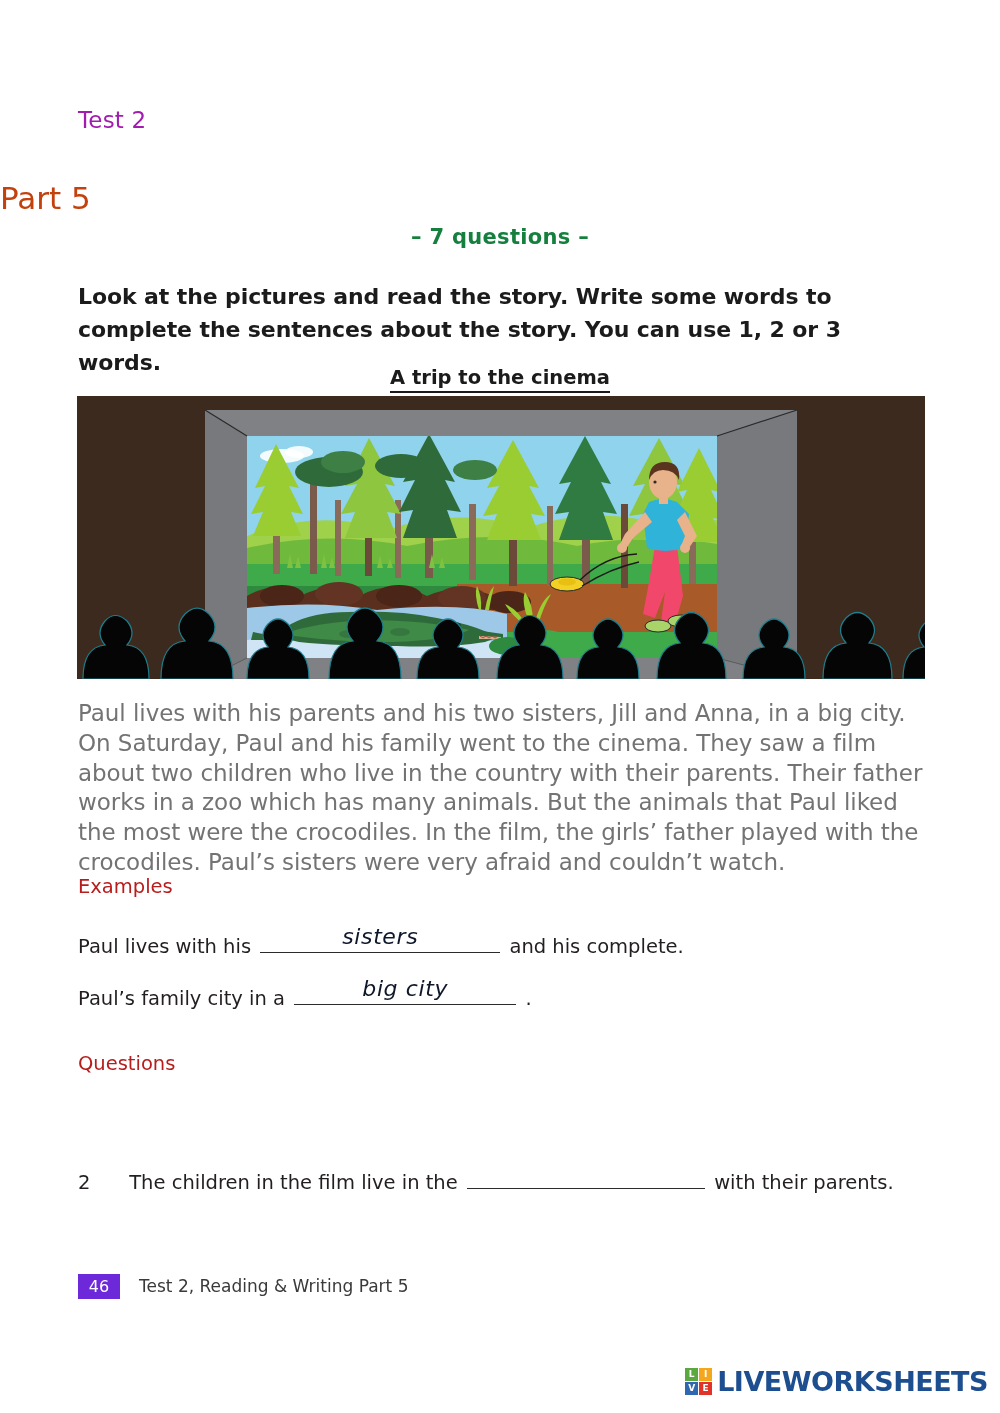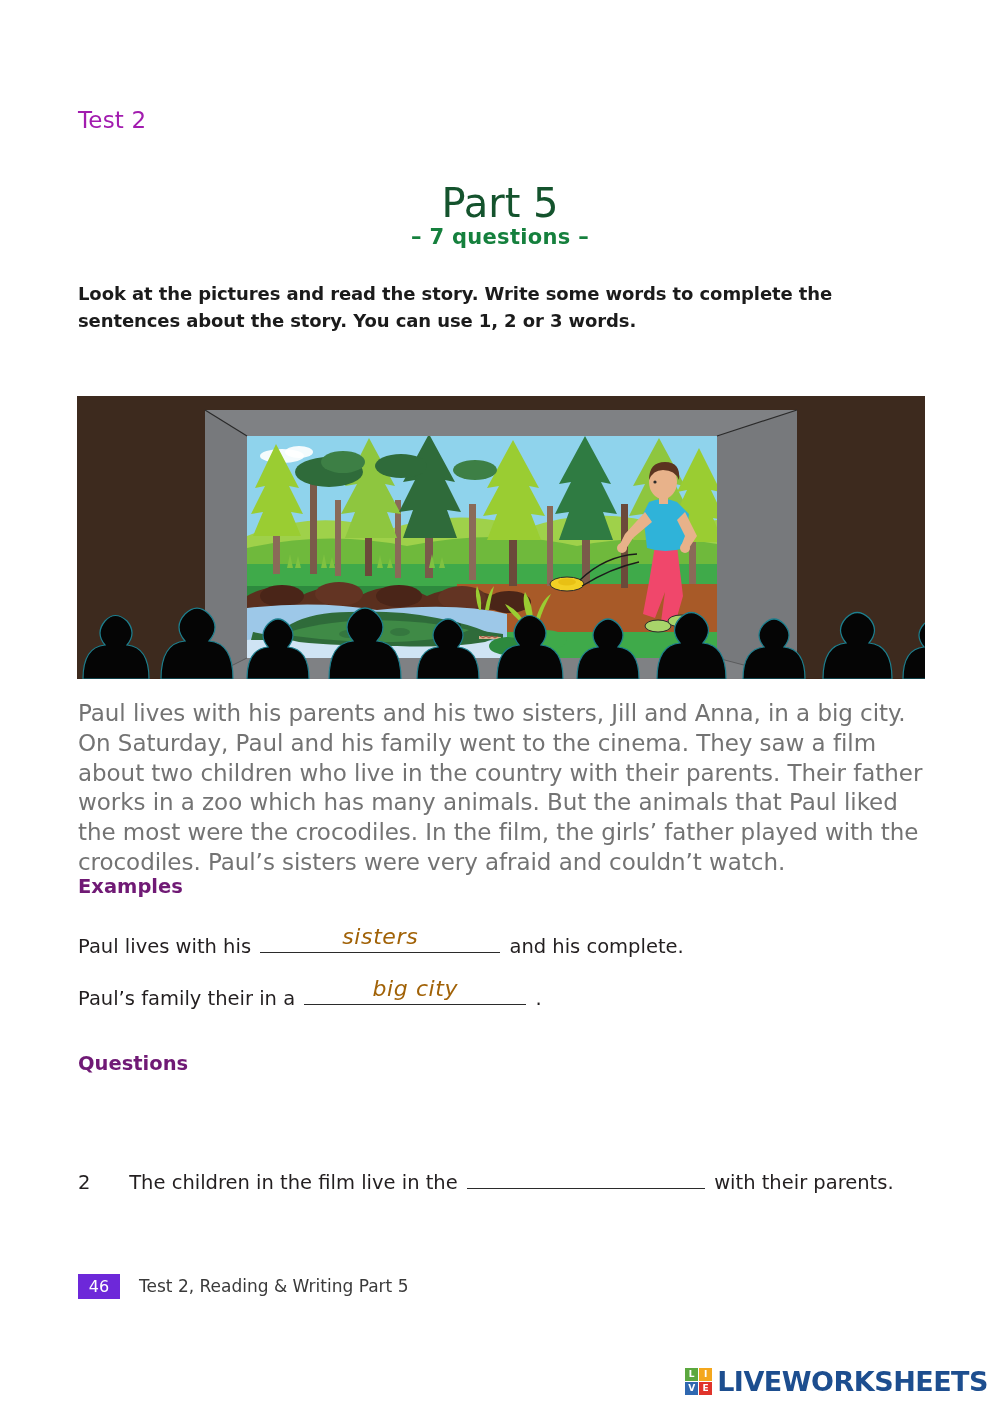--- a/index.html
+++ b/index.html
@@ -28,40 +28,39 @@
     font-family: "DejaVu Sans", sans-serif;
     font-size: 23px;
     font-weight: 400;
     color: #a21caf;
     letter-spacing: 0.2px;
   }
 
   .part-title {
     position: absolute;
     left: 0; right: 0; top: 180px;
-    text-align: center;
-    font-size: 40px;
+    font-size: 31px;
     font-weight: 400;
-    color: #14532d;
+    color: #c2410c;
   }
   .part-sub {
     position: absolute;
     left: 0; right: 0; top: 225px;
     text-align: center;
     font-size: 21px;
     font-weight: bold;
     color: #15803d;
     letter-spacing: 0.3px;
   }
 
   .instructions {
     position: absolute;
     left: 78px; top: 280px;
     width: 848px;
-    font-size: 18px;
+    font-size: 22px;
     font-weight: bold;
     line-height: 1.5;
     color: #1b1b1b;
     letter-spacing: -0.1px;
   }
 
   .story-title {
     position: absolute;
     left: 0; right: 0; top: 366px;
     text-align: center;
@@ -92,22 +91,22 @@
     font-size: 23px;
     line-height: 29.8px;
     color: #737373;
     letter-spacing: -0.05px;
   }
 
   .section-head {
     position: absolute;
     left: 78px;
     font-size: 19.5px;
-    font-weight: bold;
-    color: #701a75;
+    font-weight: normal;
+    color: #b91c1c;
   }
   .examples-head { top: 875px; }
   .questions-head { top: 1052px; }
 
   .qline {
     position: absolute;
     left: 78px;
     width: 860px;
     font-size: 19.5px;
     color: #231f20;
@@ -139,21 +138,21 @@
 
   .answer {
     position: absolute;
     left: 0; right: 0;
     bottom: 3px;
     text-align: center;
     font-family: "DejaVu Sans", sans-serif;
     font-size: 22px;
     font-style: italic;
     font-weight: 300;
-    color: #a16207;
+    color: #0f172a;
     letter-spacing: 0.6px;
     white-space: nowrap;
   }
 
   
   .pagebadge {
     position: absolute;
     left: 78px; top: 1274px;
     width: 42px; height: 25px;
     background: #6d28d9;
@@ -211,20 +210,21 @@
 
 <div class="page">
 
   <div class="test-label">Test 2</div>
 
   <div class="part-title">Part 5</div>
   <div class="part-sub">– 7 questions –</div>
 
   <div class="instructions">Look at the pictures and read the story. Write some words to complete the sentences about the story. You can use 1, 2 or 3 words.</div>
 
+  <div class="story-title"><span>A trip to the cinema</span></div>
 
   <div class="illus">
     <svg width="848" height="283" viewBox="0 0 848 283">
       <defs>
         <clipPath id="screenClip">
             <rect x="170" y="40" width="470" height="222"></rect>
           </clipPath>
       </defs>
 
       <rect x="0" y="0" width="848" height="283" fill="#3d2a1e"></rect>
@@ -385,21 +385,21 @@
 
   <div class="section-head examples-head">Examples</div>
 
   <div class="qline ex1">
     <span>Paul lives with his</span>
     <span class="blank ex-a"><span class="answer">sisters</span></span>
     <span>and his complete.</span>
   </div>
 
   <div class="qline ex2">
-    <span>Paul’s family their in a</span>
+    <span>Paul’s family city in a</span>
     <span class="blank ex-b"><span class="answer">big city</span></span>
     <span>.</span>
   </div>
 
   <div class="section-head questions-head">Questions</div>
 
 
   <div class="qline q2">
     <span class="qnum">2</span>
     <span>The children in the film live in the</span>

